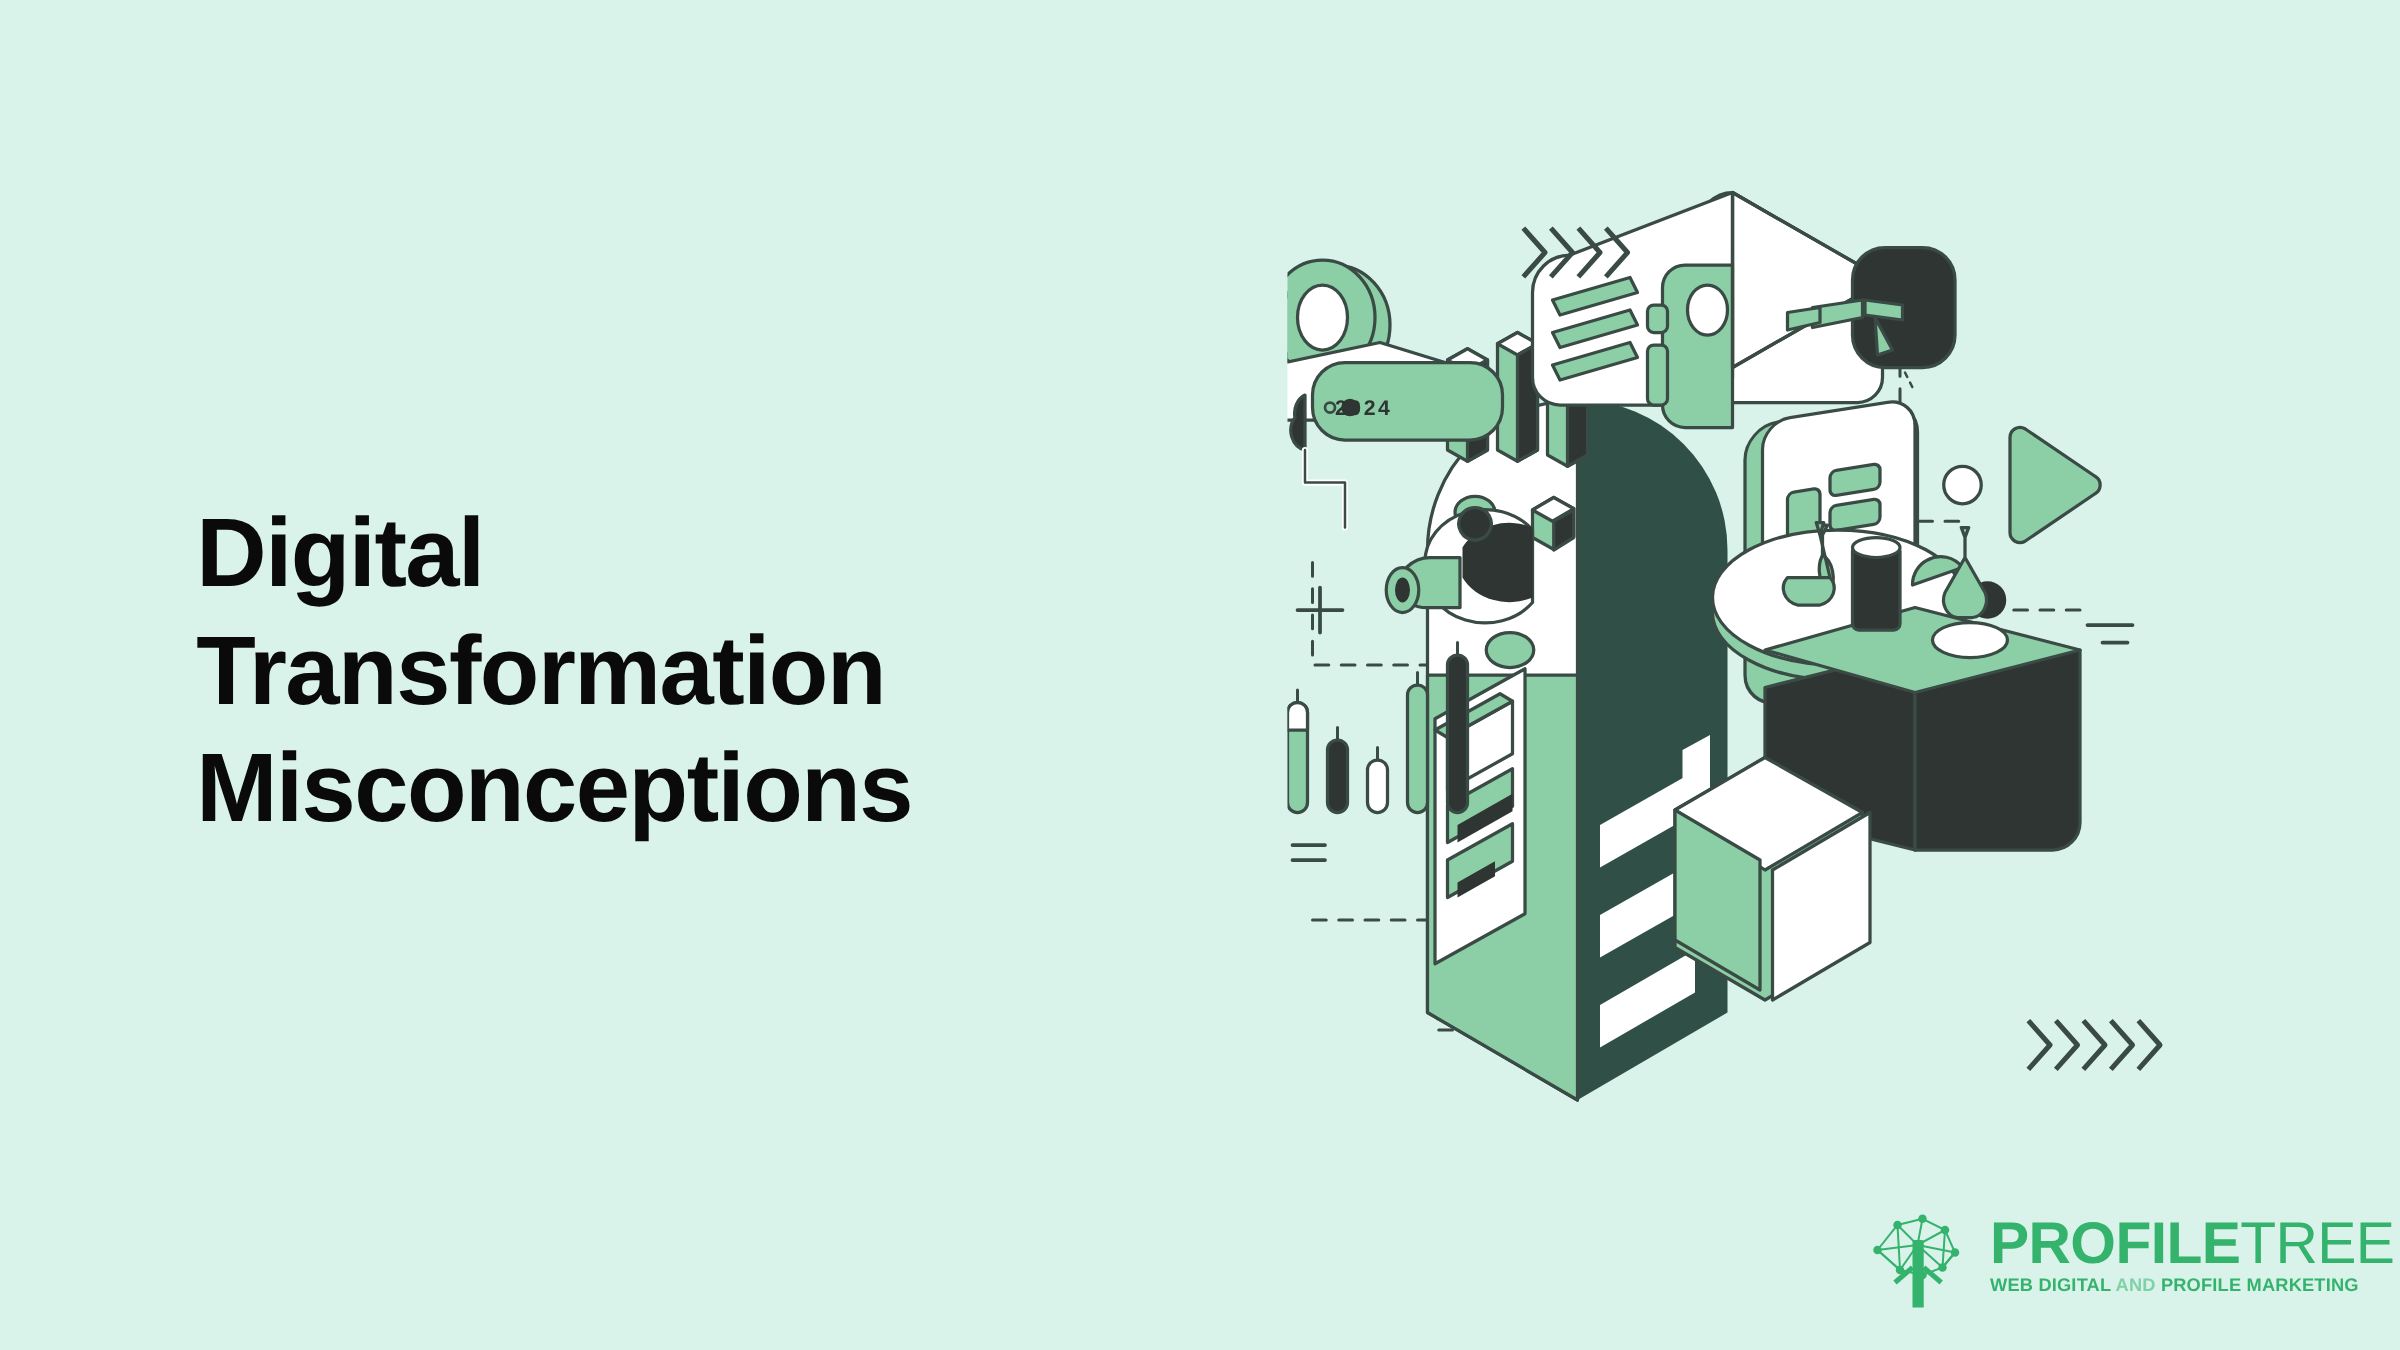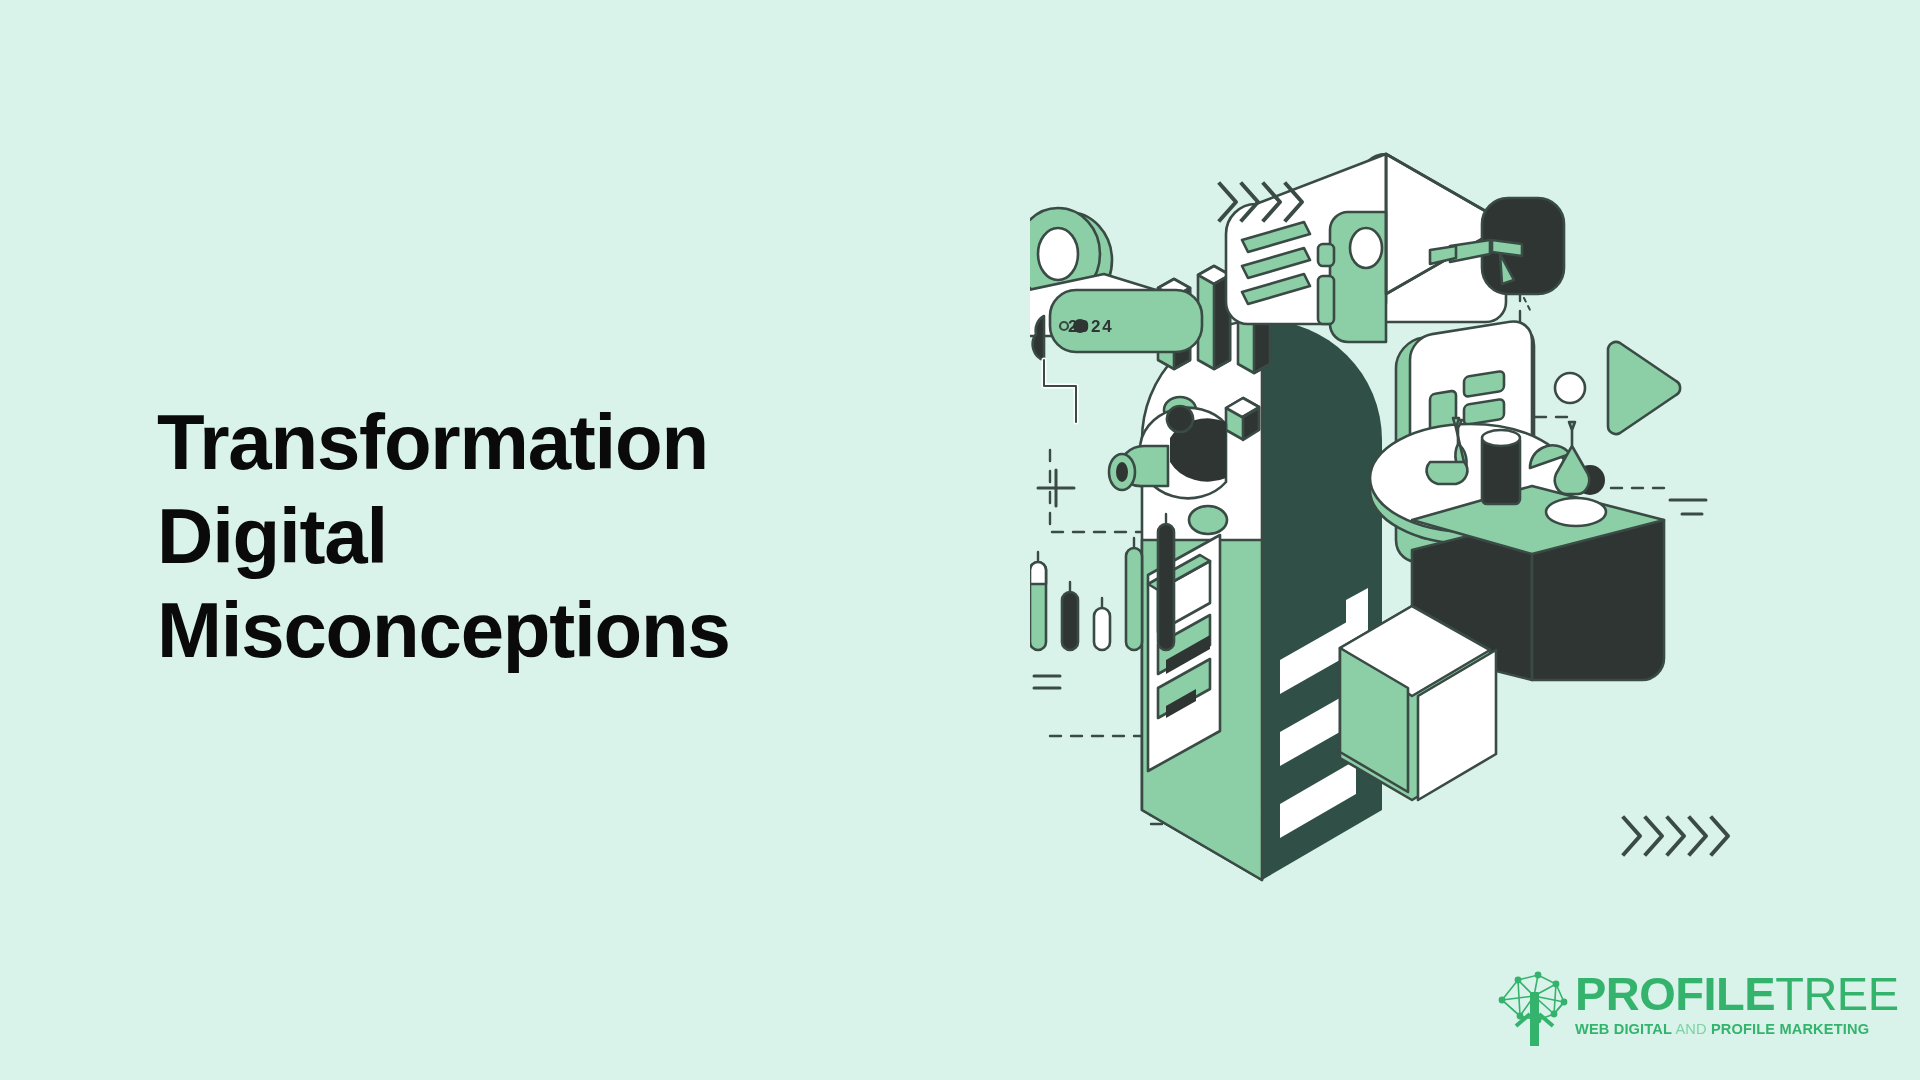--- a/index.html
+++ b/index.html
@@ -61,21 +61,21 @@
     display: flex;
     align-items: flex-start;
   }
   #logo-mark {
     width: 78px;
     height: 80px;
     flex: 0 0 auto;
     margin-top: 2px;
   }
   #logo-text {
-    margin-left: 3px;
+    margin-left: 20px;
     padding-top: 2px;
   }
   #logo-word {
     font-family: "Liberation Sans", sans-serif;
     font-size: 47px;
     line-height: 47px;
     letter-spacing: -0.5px;
     white-space: nowrap;
     color: #34b36d;
   }
@@ -84,30 +84,30 @@
   #logo-tag {
     font-family: "Liberation Sans", sans-serif;
     font-size: 14.6px;
     line-height: 18px;
     letter-spacing: 0.15px;
     font-weight: 700;
     color: #34b36d;
     margin-top: 3px;
     white-space: nowrap;
   }
-  #logo-tag .faint { font-weight: 400; color: #7fd1a6; }
+  #logo-tag .faint { font-weight: 700; color: #7fd1a6; }
 </style>
 </head>
 <body>
 
 <div id="slide">
 
   <div id="headline">
+    <span class="line">Digital</span>
     <span class="line">Transformation</span>
-    <span class="line">Digital</span>
     <span class="line">Misconceptions</span>
   </div>
 
   <div id="illustration">
     <svg width="760" height="810" viewBox="0 0 760 810" xmlns="http://www.w3.org/2000/svg">
       <defs>
         <clipPath id="clipLeftDome">
           <path d="M112,250 a128,128 0 0 1 128,-128 L240,660 L112,660 Z"></path>
         </clipPath>
       </defs>

